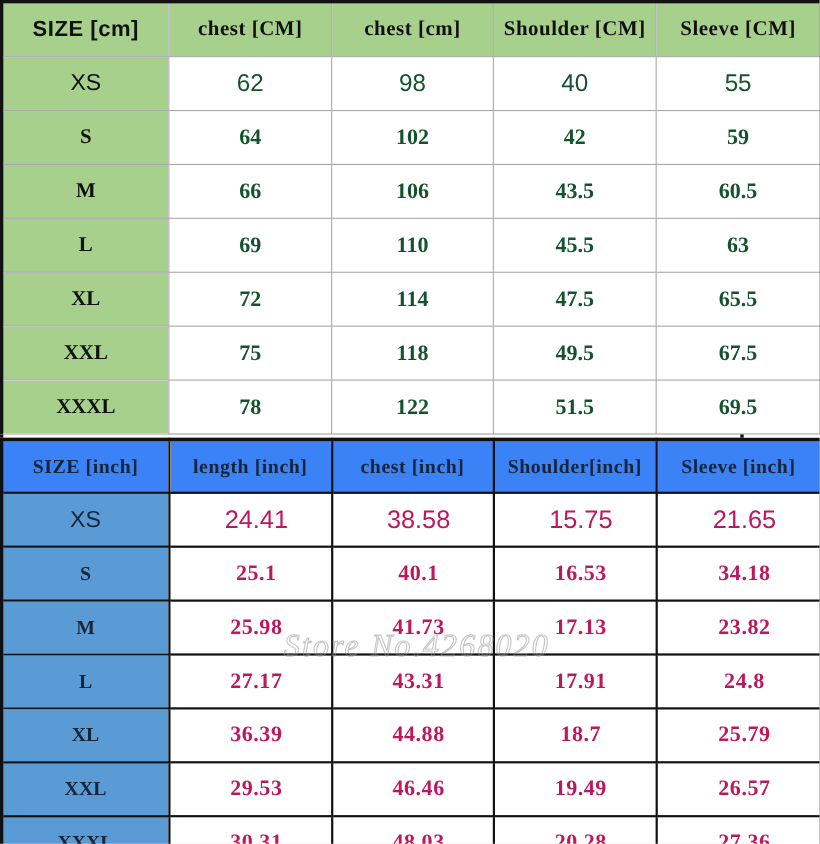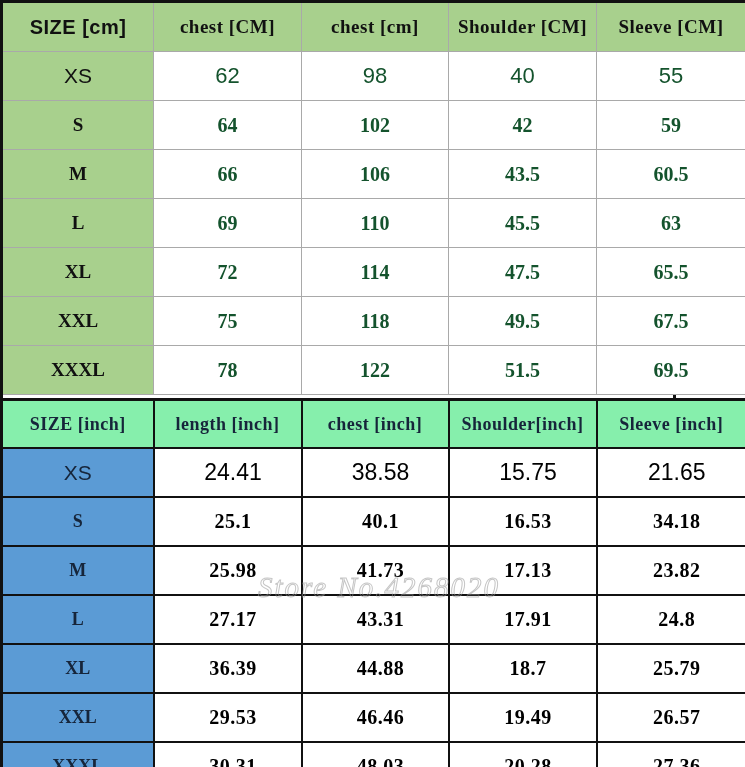--- a/index.html
+++ b/index.html
@@ -99,36 +99,36 @@
     box-sizing: border-box;
   }
   .tbl-in {
     border: 3px solid #111111;
   }
   .tbl-in td {
     border: 2px solid #111111;
     background: #ffffff;
   }
   .tbl-in td.hd {
-    background: #86efac;
+    background: #3b82f6;
     color: #16253a;
     font-weight: bold;
     font-size: 18px;
     letter-spacing: 0.5px;
     height: 46px;
   }
   .tbl-in td.lbl {
     background: #5b9bd5;
     color: #16253a;
     font-weight: bold;
     font-size: 18px;
     height: 47px;
   }
   .tbl-in td.val {
-    color: #000000;
+    color: #be185d;
     font-weight: bold;
     font-size: 20px;
     letter-spacing: 0.5px;
     height: 47px;
     padding-left: 11px;
   }
   .tbl-in tr.row-xs td.lbl,
   .tbl-in tr.row-xs td.val {
     font-family: "Liberation Sans", sans-serif;
     font-weight: normal;

